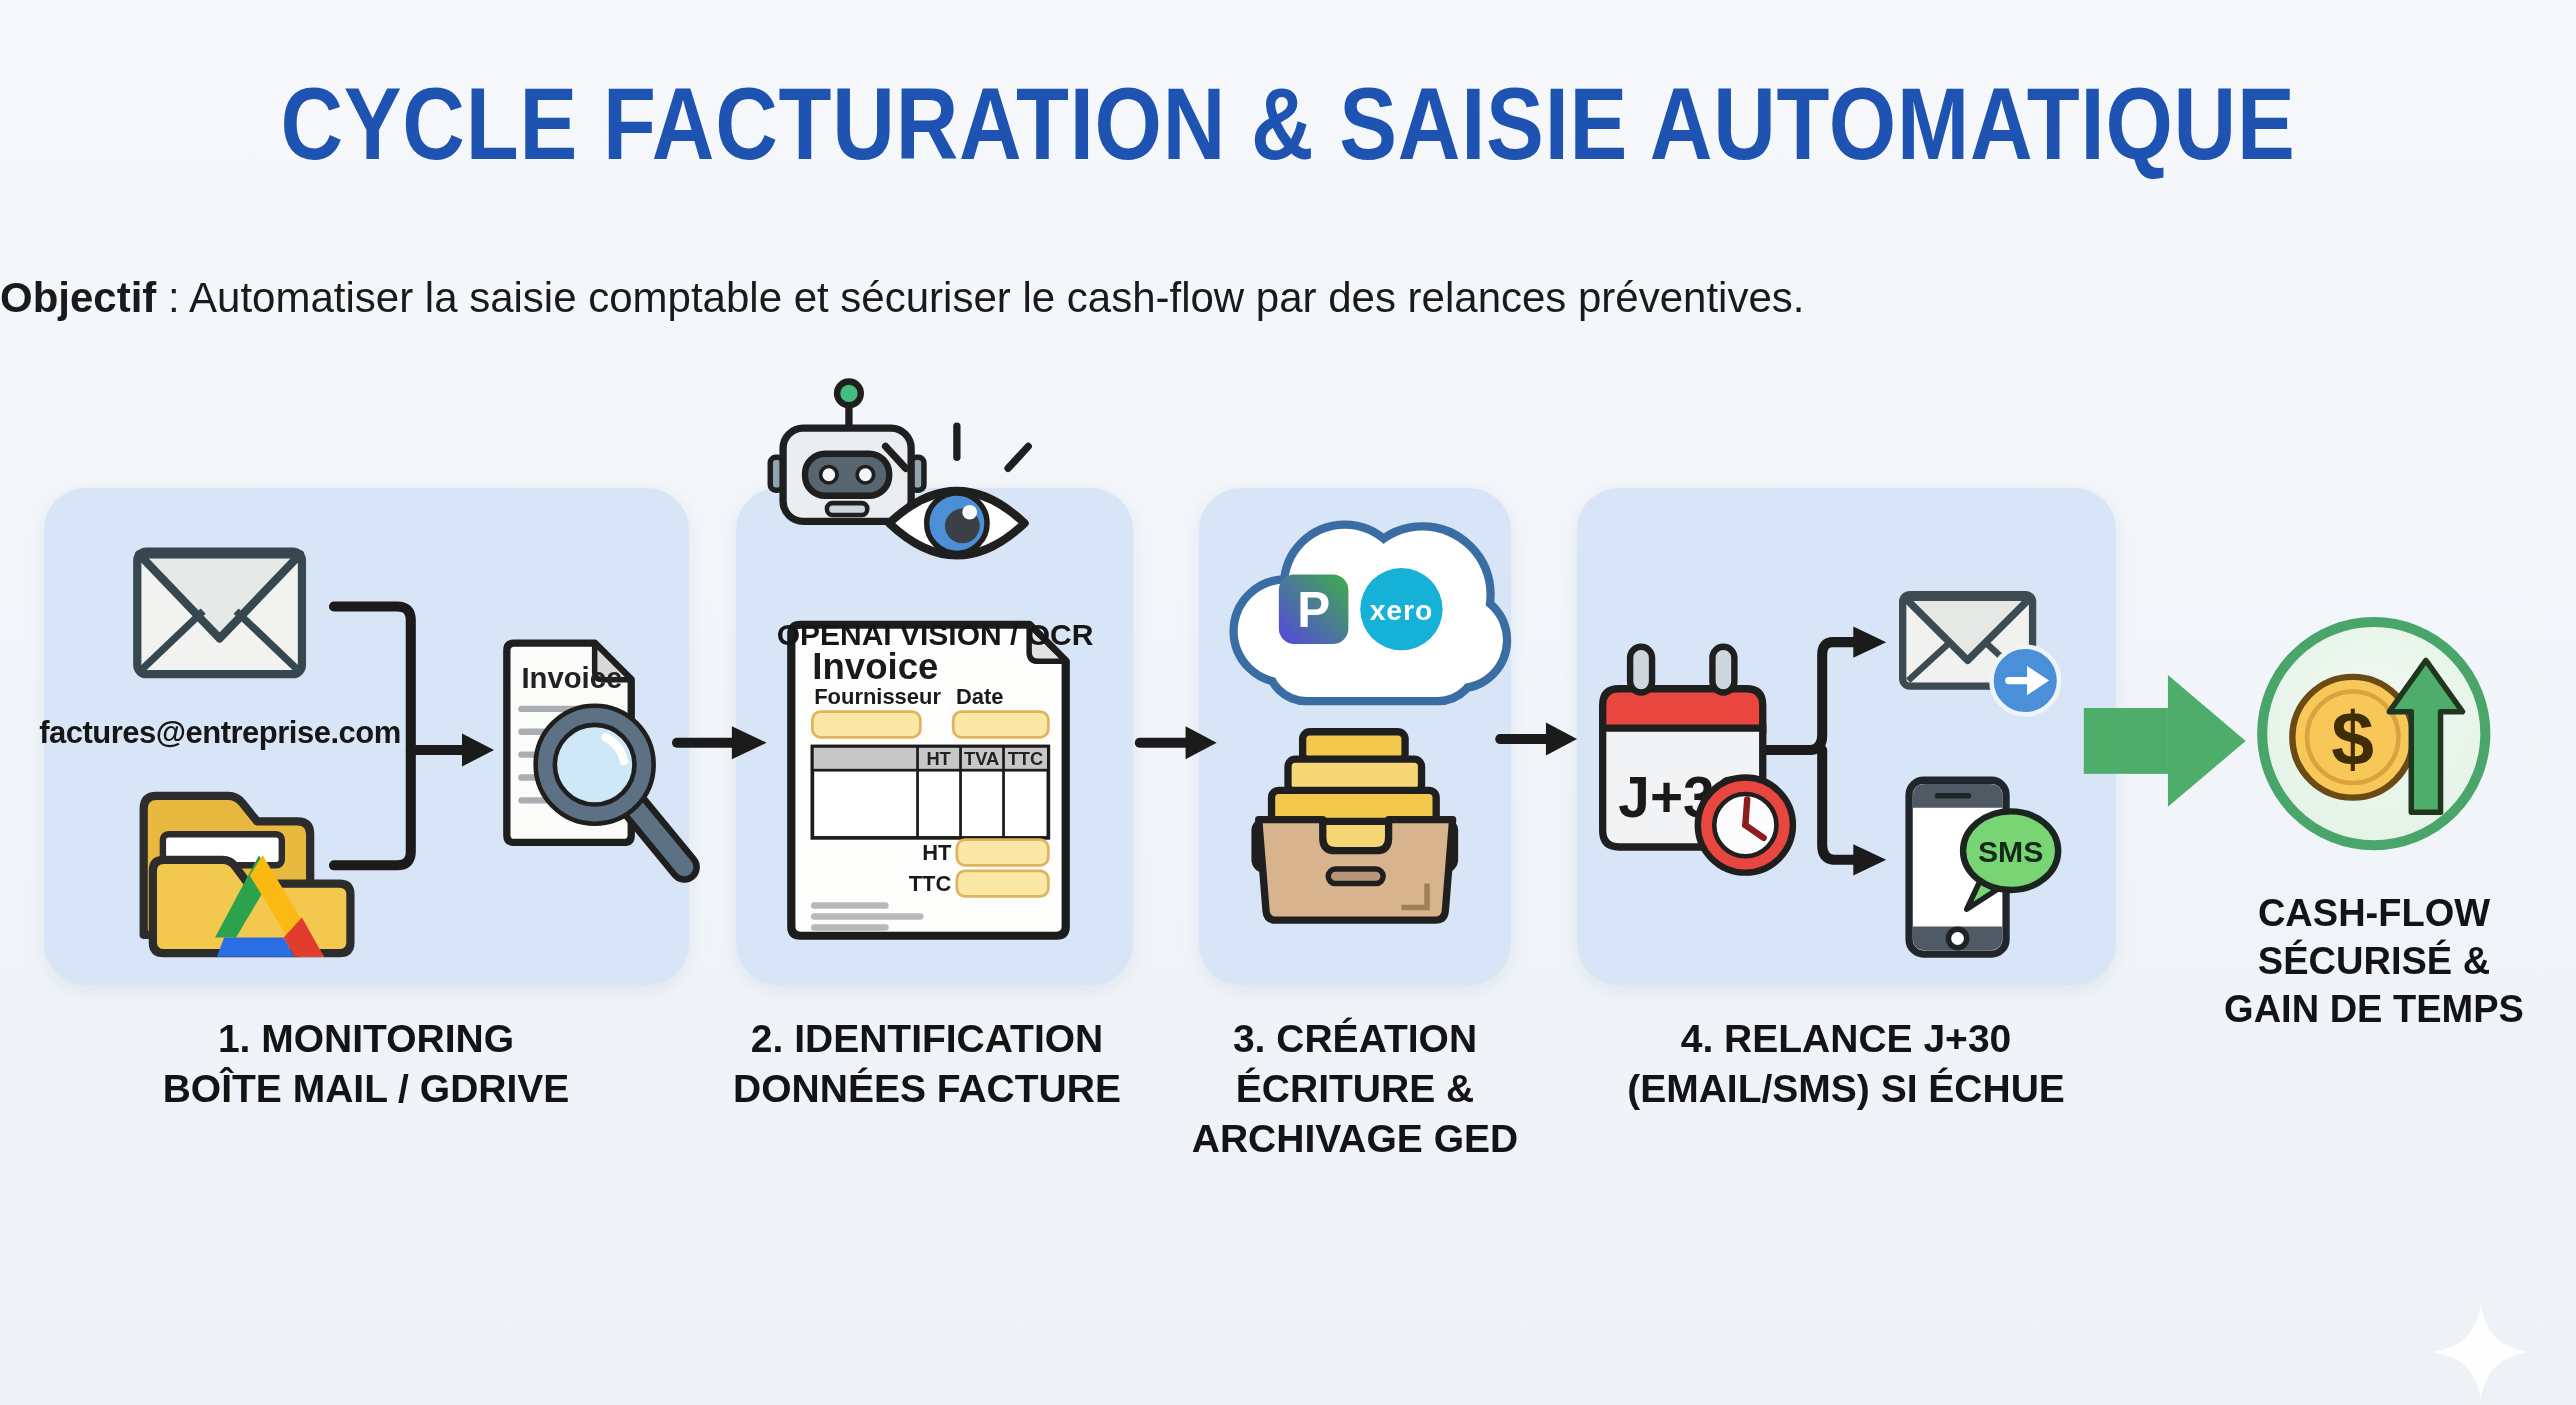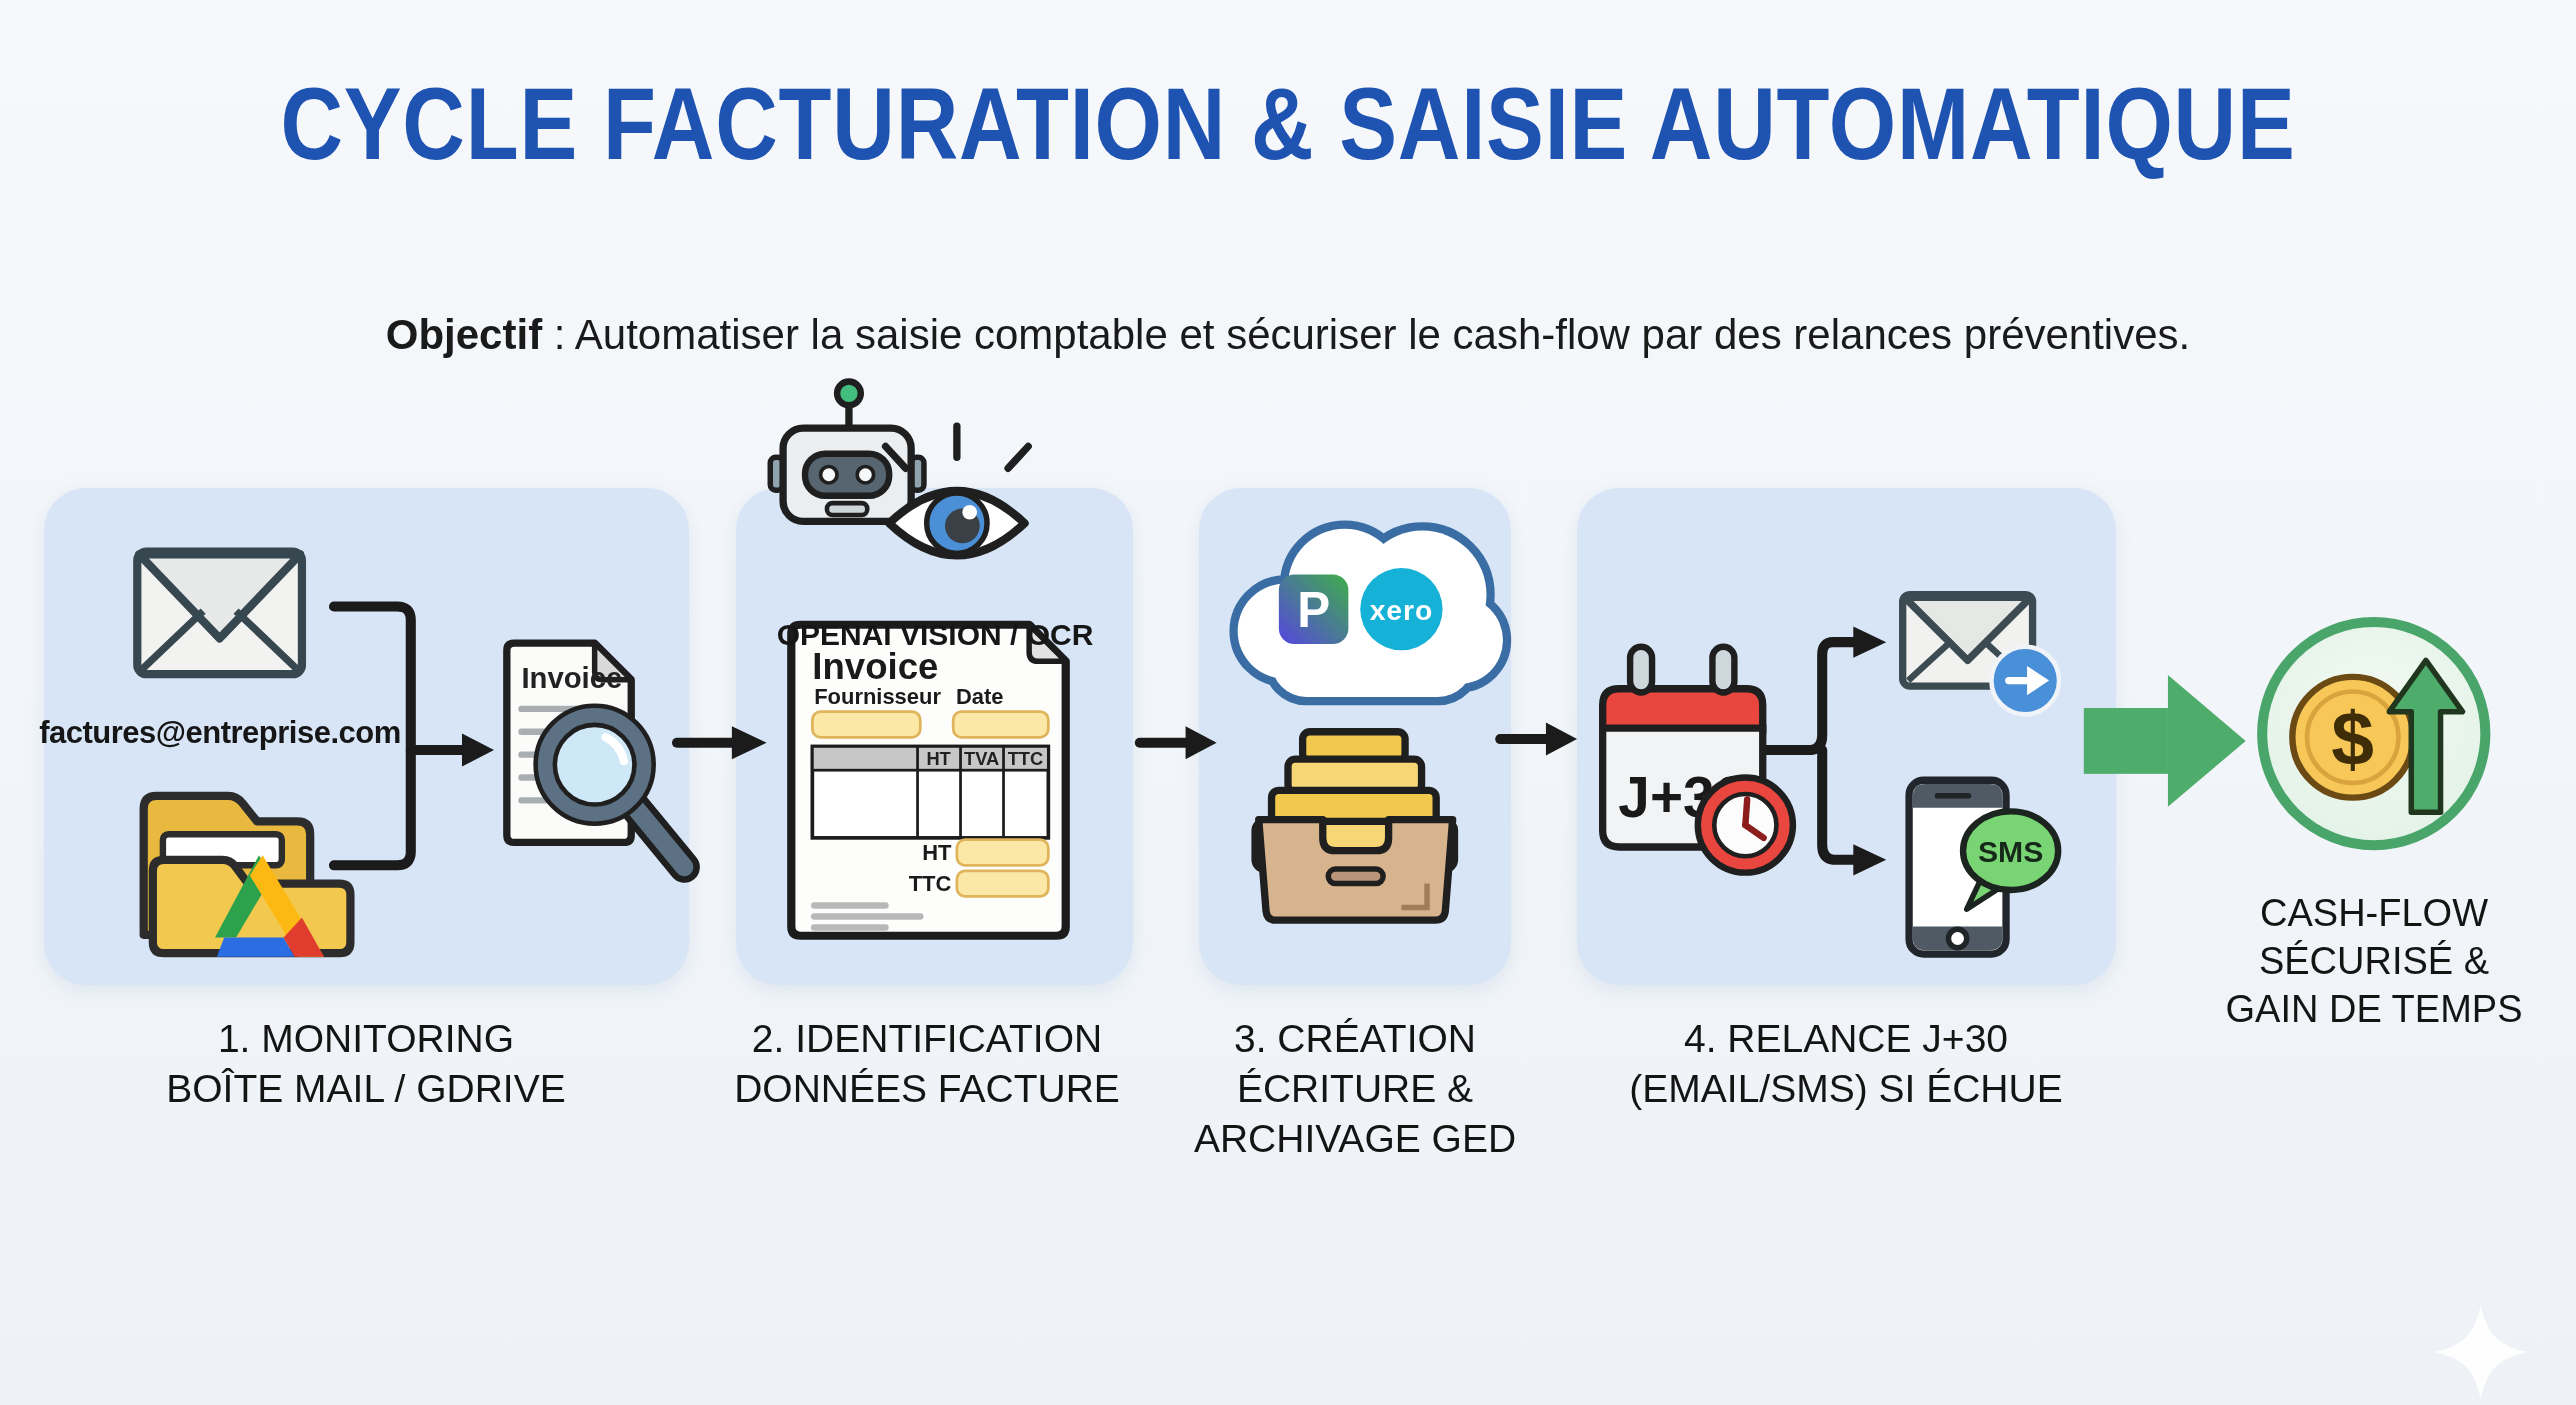--- a/index.html
+++ b/index.html
@@ -8,36 +8,36 @@
     background:linear-gradient(180deg,#f6f8fb 0%,#f1f5f9 60%,#eef2f7 100%);
     font-family:"Liberation Sans", sans-serif;
   }
   .abs{position:absolute;}
   .title{
     left:0;top:66px;width:2576px;text-align:center;white-space:nowrap;
     font-weight:bold;font-size:102px;letter-spacing:0.9px;color:#1e53b2;
     transform:scaleX(.85);transform-origin:center;
   }
   .subtitle{
-    left:0;top:274px;width:2576px;text-align:center;white-space:nowrap;
-    font-size:42px;color:#1a1a1a;margin-top:37px;
+    left:0;top:274px;width:2576px;white-space:nowrap;
+    font-size:42px;color:#1a1a1a;
   }
   .subtitle .obj{font-weight:bold;}
   .panel{
     position:absolute;background:#d7e5f6;border-radius:42px;
     box-shadow:0 5.5px 16.5px rgba(140,165,200,.18);
   }
   #panel1{left:44px;top:488px;width:645px;height:497px;}
   #panel2{left:736px;top:488px;width:397px;height:497px;}
   #panel3{left:1199px;top:488px;width:312px;height:497px;}
   #panel4{left:1577px;top:488px;width:539px;height:497px;}
   svg.art{position:absolute;left:0;top:0;}
   .caption{
     position:absolute;transform:translateX(-50%);text-align:center;
-    font-weight:normal;font-size:39px;line-height:50px;color:#141414;white-space:nowrap;
+    font-weight:bold;font-size:39px;line-height:50px;color:#141414;white-space:nowrap;
   }
   .caption span{display:block;}
   .mini-caption{
     position:absolute;transform:translateX(-50%);text-align:center;
     font-weight:bold;color:#161616;white-space:nowrap;
   }
   #ocr-caption{font-size:30px;line-height:37px;margin-top:40px;}
   #email-caption{font-size:31px;line-height:37px;letter-spacing:-0.5px;}
   svg text{font-family:"Liberation Sans",sans-serif;font-weight:bold;}
 </style>

